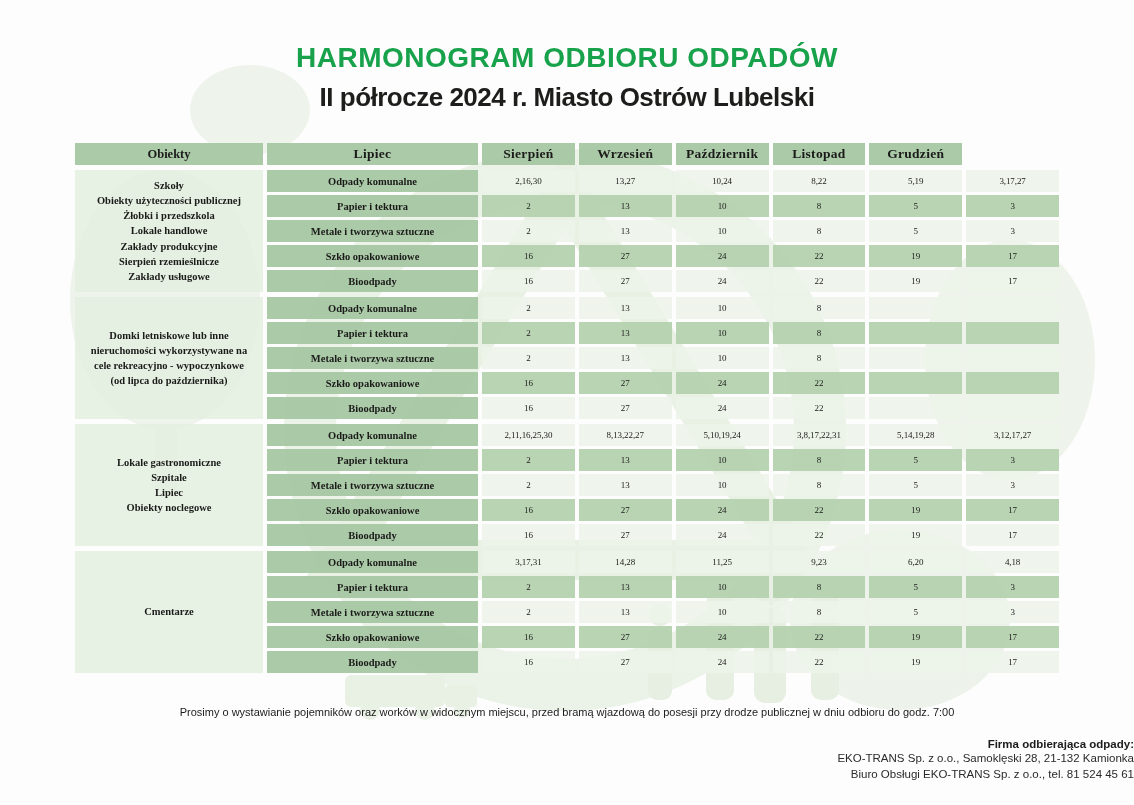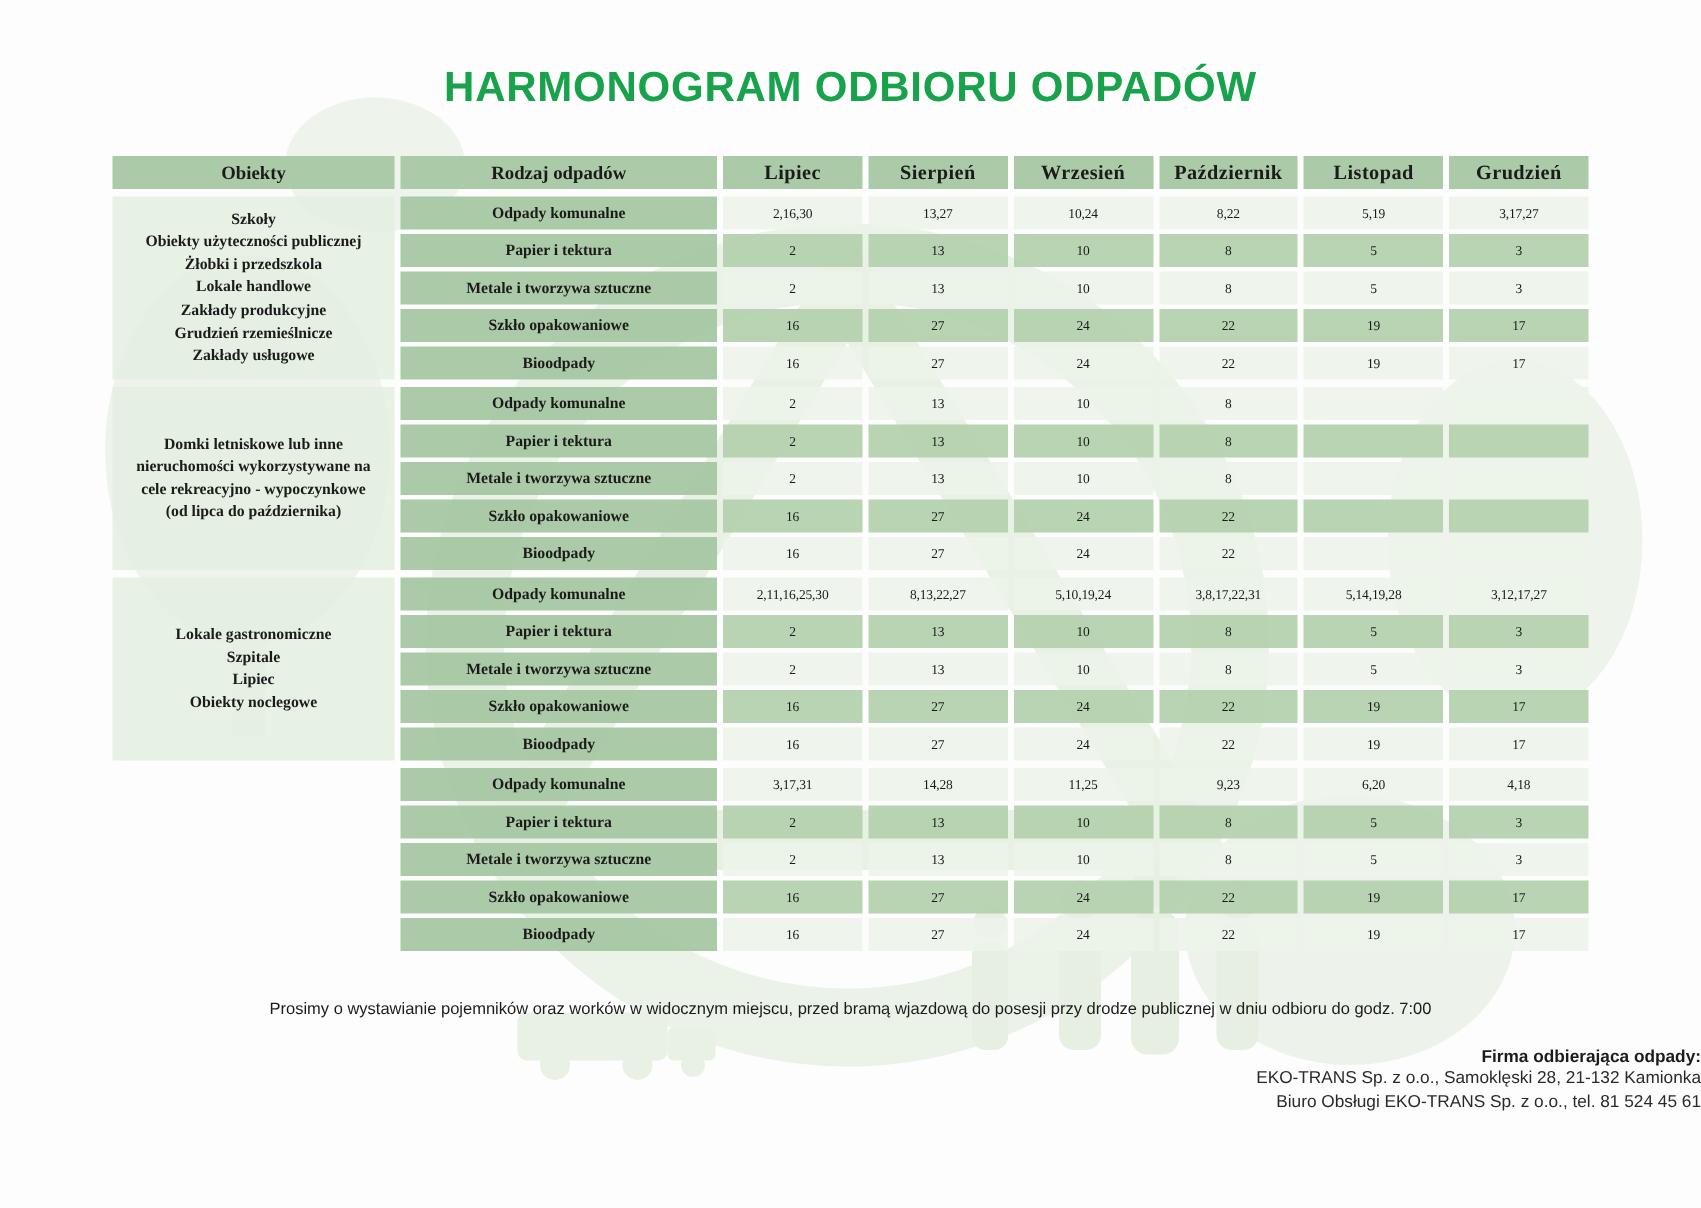--- a/index.html
+++ b/index.html
@@ -99,41 +99,41 @@
       <rect x="445" y="685" width="32" height="22" rx="4"></rect>
       <circle cx="370" cy="710" r="10"></circle>
         <circle cx="425" cy="710" r="10"></circle>
         <circle cx="462" cy="710" r="8"></circle>
     </g>
   </svg>
 
   <div class="content">
 
     <div class="title">HARMONOGRAM ODBIORU ODPADÓW</div>
+    <div class="subtitle">II półrocze 2024 r. Miasto Ostrów Lubelski</div>
 
     <div class="schedule">
       <div class="grid header-row">
         <div class="cell head-cell">Obiekty</div>
-        <div class="cell head-cell">Rodzaj odpadów</div>
         <div class="cell head-cell month-cell">Lipiec</div>
         <div class="cell head-cell month-cell">Sierpień</div>
         <div class="cell head-cell month-cell">Wrzesień</div>
         <div class="cell head-cell month-cell">Październik</div>
         <div class="cell head-cell month-cell">Listopad</div>
         <div class="cell head-cell month-cell">Grudzień</div>
       </div>
       <div id="groups">
           <div class="grid group">
             <div class="cell obiekty-cell">
               <div class="ob-line">Szkoły</div>
               <div class="ob-line">Obiekty użyteczności publicznej</div>
               <div class="ob-line">Żłobki i przedszkola</div>
               <div class="ob-line">Lokale handlowe</div>
               <div class="ob-line">Zakłady produkcyjne</div>
-              <div class="ob-line">Grudzień rzemieślnicze</div>
+              <div class="ob-line">Sierpień rzemieślnicze</div>
               <div class="ob-line">Zakłady usługowe</div>
             </div>
             <div class="cell type-cell">Odpady komunalne</div>
             <div class="cell value-cell light">2,16,30</div>
             <div class="cell value-cell light">13,27</div>
             <div class="cell value-cell light">10,24</div>
             <div class="cell value-cell light">8,22</div>
             <div class="cell value-cell light">5,19</div>
             <div class="cell value-cell light">3,17,27</div>
             <div class="cell type-cell">Papier i tektura</div>
@@ -245,20 +245,23 @@
             <div class="cell value-cell med">17</div>
             <div class="cell type-cell">Bioodpady</div>
             <div class="cell value-cell light">16</div>
             <div class="cell value-cell light">27</div>
             <div class="cell value-cell light">24</div>
             <div class="cell value-cell light">22</div>
             <div class="cell value-cell light">19</div>
             <div class="cell value-cell light">17</div>
           </div>
           <div class="grid group">
+            <div class="cell obiekty-cell">
+              <div class="ob-line">Cmentarze</div>
+            </div>
             <div class="cell type-cell">Odpady komunalne</div>
             <div class="cell value-cell light">3,17,31</div>
             <div class="cell value-cell light">14,28</div>
             <div class="cell value-cell light">11,25</div>
             <div class="cell value-cell light">9,23</div>
             <div class="cell value-cell light">6,20</div>
             <div class="cell value-cell light">4,18</div>
             <div class="cell type-cell">Papier i tektura</div>
             <div class="cell value-cell med">2</div>
             <div class="cell value-cell med">13</div>

